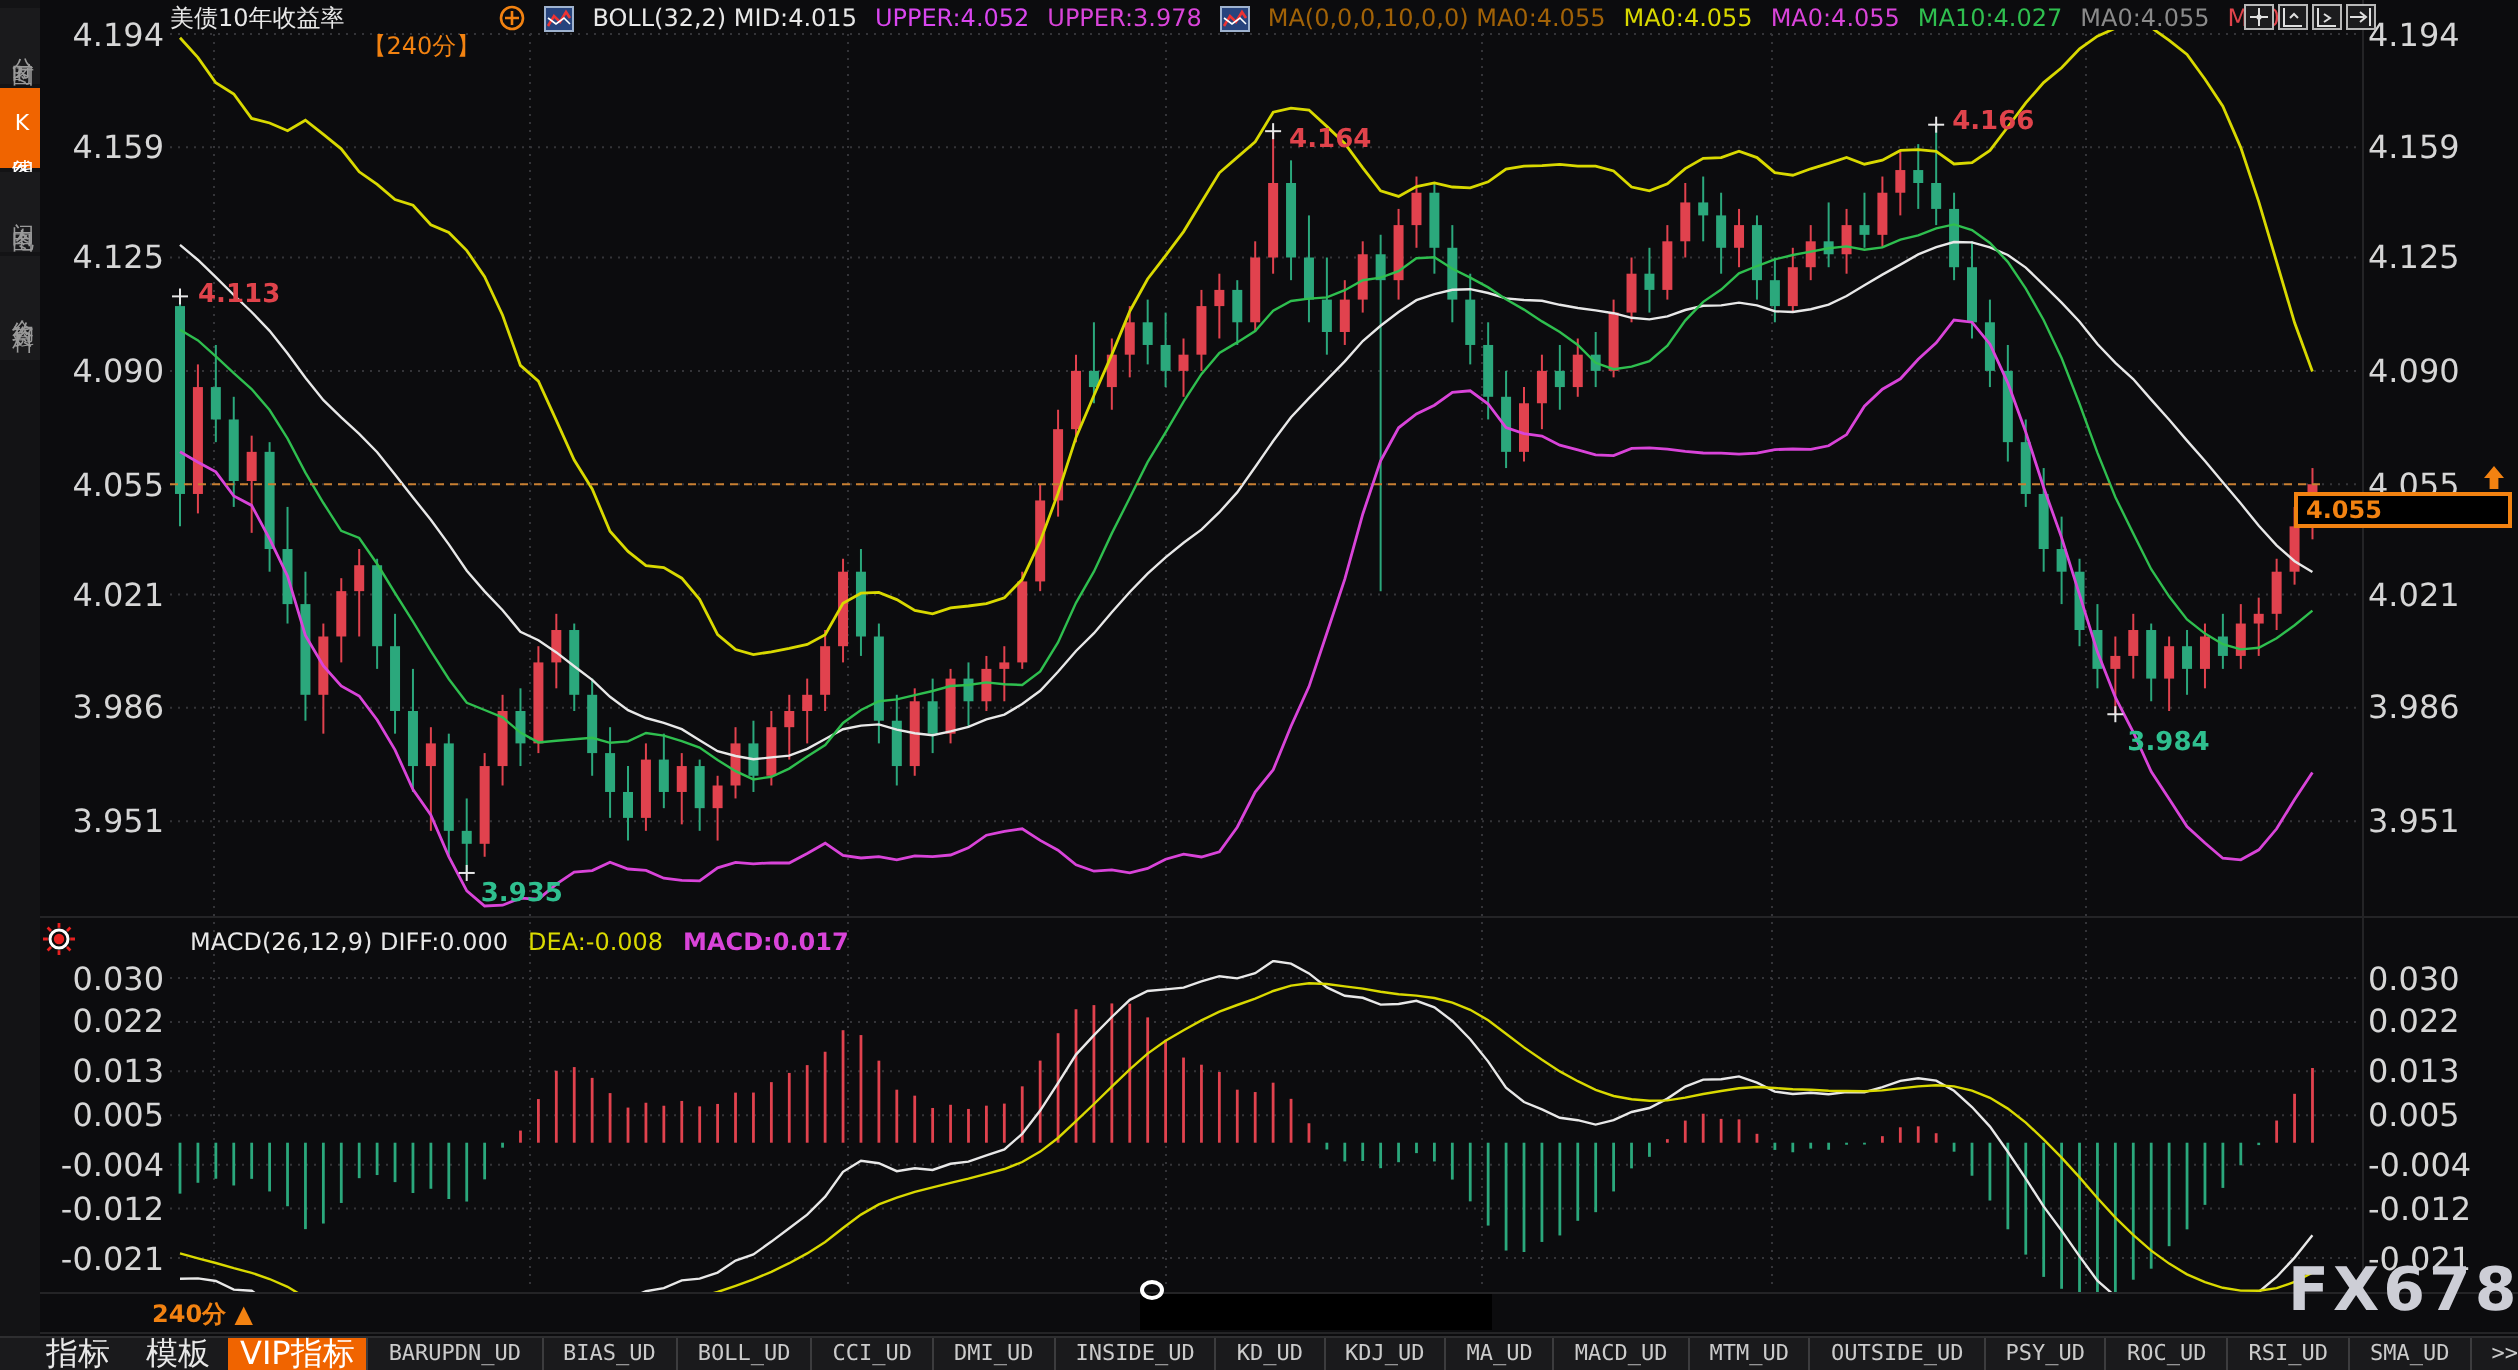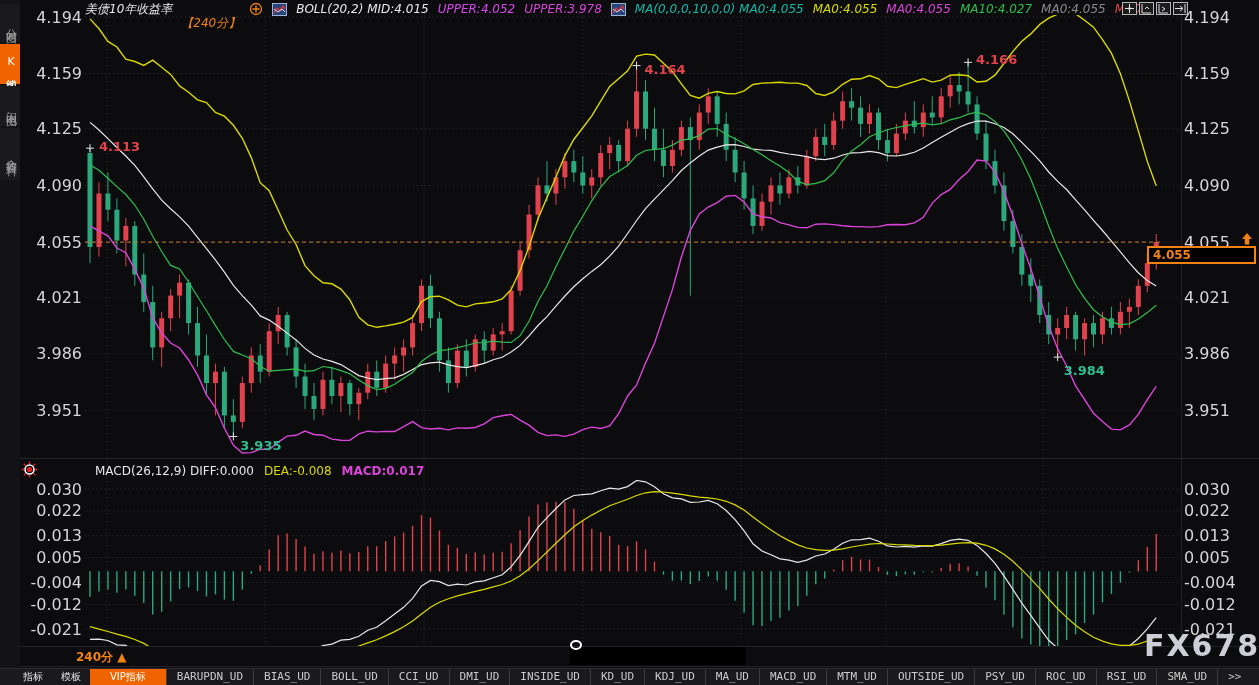--- a/index.html
+++ b/index.html
@@ -7,21 +7,21 @@
        font-family:"DejaVu Sans",sans-serif;}
   
   #sidebar{position:absolute;left:0;top:0;width:20px;height:685px;background:#131315;z-index:5;}
   .side-tab{position:absolute;left:0;width:20px;display:flex;align-items:center;justify-content:center;
             writing-mode:vertical-rl;text-orientation:upright;font-size:11px;letter-spacing:2px;
             color:#9a9a9a;background:#1a1a1c;cursor:pointer;}
   .side-tab.active{background:#f06400;color:#ffffff;}
   
   #header-left{position:absolute;left:85px;top:1px;height:16px;display:flex;align-items:center;
                gap:9px;font-size:12px;white-space:nowrap;z-index:4;}
-  .hdr-item{line-height:16px;font-style:italic;}
+  .hdr-item{line-height:16px;}
   #window-controls{position:absolute;left:1122px;top:2px;display:flex;gap:2px;z-index:6;}
   .win-icon{width:15px;height:13px;background:#1c1c1e;border:1px solid #b8b8b8;box-sizing:border-box;
             display:flex;align-items:center;justify-content:center;cursor:pointer;}
   
   .axis-label{position:absolute;font-size:16px;color:#d6d6d6;height:15px;line-height:15px;}
   .axis-label.left{left:28px;width:54px;text-align:right;}
   .axis-label.right{left:1184px;width:60px;text-align:left;}
   
   #macd-row{position:absolute;left:95px;top:464px;height:16px;display:flex;gap:10px;font-size:12px;
             white-space:nowrap;z-index:4;}
@@ -36,22 +36,22 @@
              color:#cdced6;z-index:7;}
   
   #price-tag{position:absolute;left:1147px;top:246px;width:109px;height:18px;background:#000;
              border:2px solid #f28211;box-sizing:border-box;color:#f28211;font-size:12px;font-weight:bold;
              line-height:14px;padding-left:4px;z-index:6;}
   #price-arrow{position:absolute;left:1240px;top:231px;z-index:6;}
   
   #bottom-toolbar{position:absolute;left:0;top:668px;width:1259px;height:17px;background:#1a1a1c;
                   border-top:1px solid #2e2e30;display:flex;align-items:center;padding-left:14px;
                   box-sizing:border-box;z-index:8;}
-  .tb{font-size:10px;color:#e8e8e8;padding:0 9px;line-height:16px;cursor:pointer;white-space:nowrap;}
-  .tb.vip{background:#f06400;color:#fff;padding:0 20px;}
+  .tb{font-size:16px;color:#e8e8e8;padding:0 9px;line-height:16px;cursor:pointer;white-space:nowrap;}
+  .tb.vip{background:#f06400;color:#fff;padding:0 6px;}
   .tb.mono,.tb.more{font-family:"DejaVu Sans Mono",monospace;font-size:11px;color:#cbcbcb;
                     border-left:1px solid #3c3c3e;padding:0 10px;}
   
   .hline{position:absolute;left:0;width:1259px;height:1px;background:#242426;z-index:2;}
   .vline{position:absolute;top:0;width:1px;background:#242426;z-index:2;}
   #chart-svg{position:absolute;left:0;top:0;z-index:1;}
   .grid{stroke:#343438;stroke-width:1;stroke-dasharray:1 3;}
 </style>
 </head>
 <body>
@@ -508,31 +508,31 @@
         <path d="M7 3.5v7M3.5 7h7" stroke="#f28211" stroke-width="1.3"></path>
       </svg>
     </span>
     <span style="display: inline-flex; align-items: center;">
       <svg width="15" height="13" viewBox="0 0 15 13">
         <rect x="0.5" y="0.5" width="14" height="12" fill="#27447e" stroke="#9fb3cf"></rect>
         <polyline points="2,10 5,5 8,8 11,3 13,6" fill="none" stroke="#e33" stroke-width="1.3"></polyline>
         <polyline points="2,6 6,9 10,6 13,9" fill="none" stroke="#fff" stroke-width="0.8"></polyline>
       </svg>
     </span>
-    <span class="hdr-item" style="color: rgb(232, 232, 232);">BOLL(20,2) MID:4.015</span>
+    <span class="hdr-item" style="color: rgb(232, 232, 232);">BOLL(32,2) MID:4.015</span>
     <span class="hdr-item" style="color: #d946ef;">UPPER:4.052</span>
     <span class="hdr-item" style="color: rgb(217, 68, 217);">UPPER:3.978</span>
     <span style="display: inline-flex; align-items: center;">
       <svg width="15" height="13" viewBox="0 0 15 13">
         <rect x="0.5" y="0.5" width="14" height="12" fill="#27447e" stroke="#9fb3cf"></rect>
         <polyline points="2,10 5,5 8,8 11,3 13,6" fill="none" stroke="#e33" stroke-width="1.3"></polyline>
         <polyline points="2,6 6,9 10,6 13,9" fill="none" stroke="#fff" stroke-width="0.8"></polyline>
       </svg>
     </span>
-    <span class="hdr-item" style="color: #14b8a6;">MA(0,0,0,10,0,0) MA0:4.055</span>
+    <span class="hdr-item" style="color: #a16207;">MA(0,0,0,10,0,0) MA0:4.055</span>
     <span class="hdr-item" style="color: rgb(217, 217, 0);">MA0:4.055</span>
     <span class="hdr-item" style="color: rgb(217, 68, 217);">MA0:4.055</span>
     <span class="hdr-item" style="color: rgb(47, 191, 79);">MA10:4.027</span>
     <span class="hdr-item" style="color: rgb(138, 138, 138);">MA0:4.055</span>
     <span class="hdr-item" style="color: rgb(224, 67, 75);">MA0:</span>
   </div>
 
 <div id="window-controls">
   <span class="win-icon">
     <svg width="13" height="11" viewBox="0 0 13 11">

